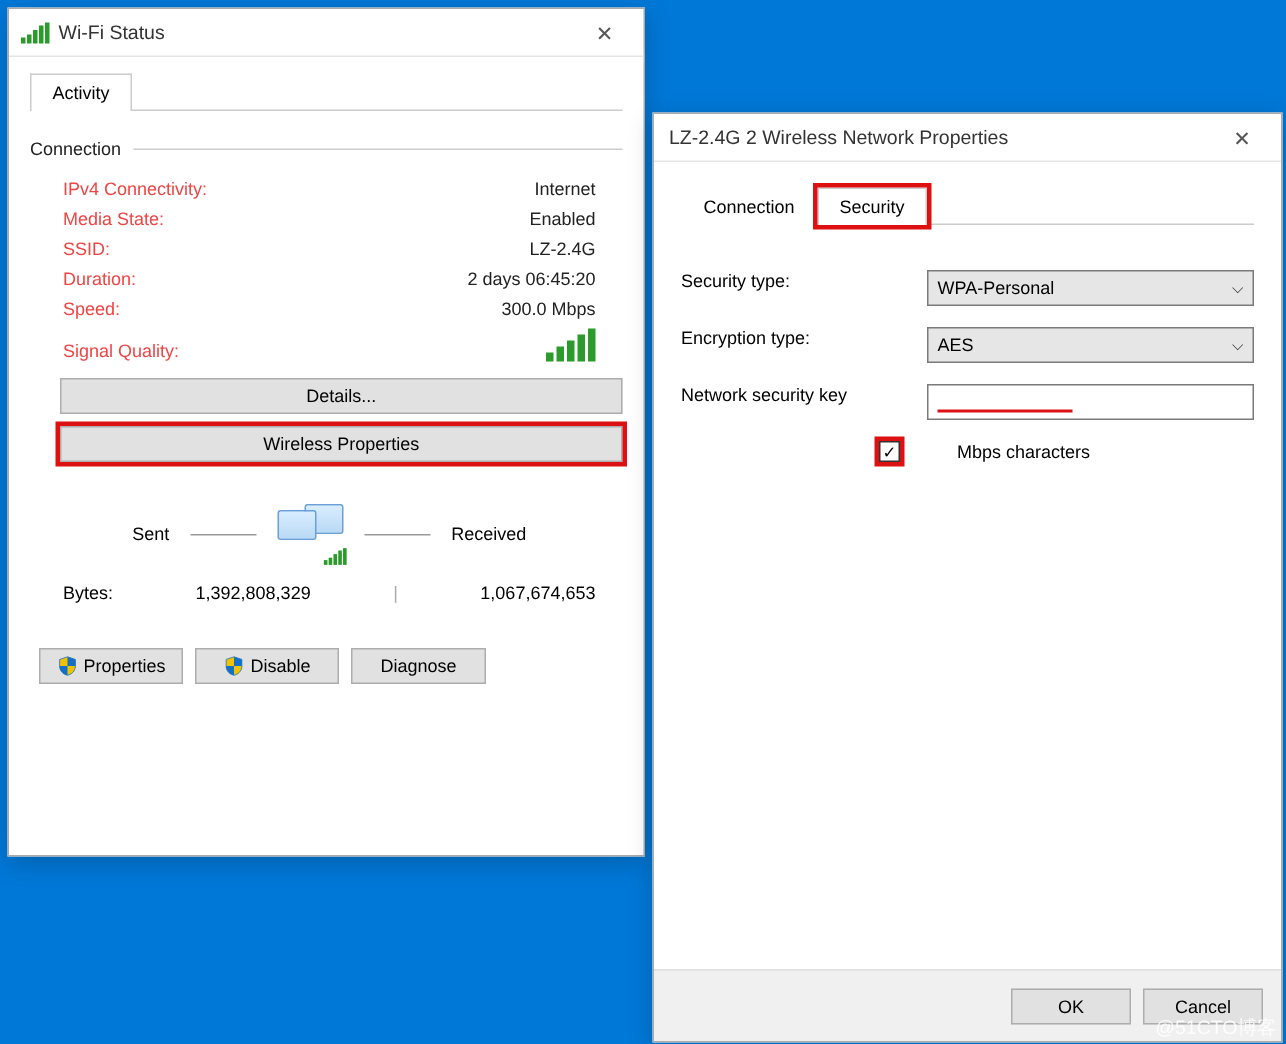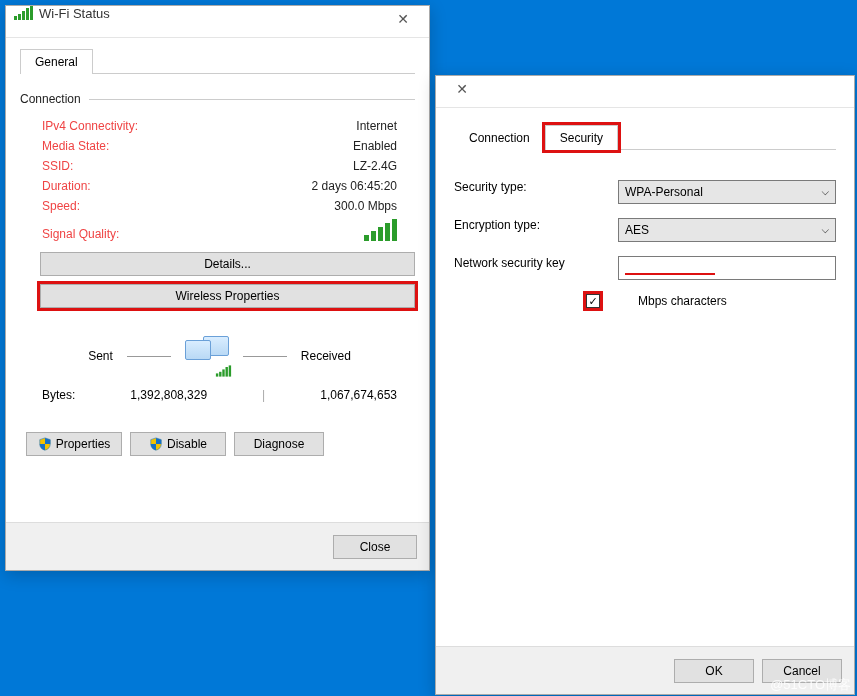--- a/index.html
+++ b/index.html
@@ -15,21 +15,21 @@
     }
     .dialog {
       position: absolute;
       background: #fff;
       border: 1px solid #aaa;
       box-shadow: 0 4px 16px rgba(0,0,0,0.2);
     }
     .dlg-wifi { left: 5px; top: 5px; width: 425px; height: 566px; }
     .dlg-props { left: 435px; top: 75px; width: 420px; height: 620px; }
     .titlebar {
-      display: flex; height: 32px;
+      display: flex; align-items: center; height: 32px;
       padding: 0 8px; font-size: 13px; color: #333;
       border-bottom: 1px solid #e5e5e5;
     }
     .titlebar .title-txt { flex: 1; margin-left: 6px; }
     .titlebar .close {
       width: 36px; height: 26px; display: flex; align-items: center; justify-content: center;
       font-size: 14px; color: #555; cursor: default;
     }
     .signal-icon {
       display: inline-flex; align-items: flex-end; gap: 1px; height: 14px;
@@ -124,21 +124,21 @@
         <span></span>
         <span></span>
         <span></span>
       </span>
     <span class="title-txt">Wi-Fi Status</span>
     <span class="close">✕</span>
   </div>
 
   <div class="body-pad">
     <div class="tabs">
-      <div class="tab active">General</div>
+      <div class="tab active">Activity</div>
     </div>
 
     <div class="group-label">Connection</div>
 
     <div class="row">
       <span class="lbl">IPv4 Connectivity:</span>
       <span class="val">Internet</span>
     </div>
     <div class="row">
       <span class="lbl">Media State:</span>
@@ -211,27 +211,25 @@
         <svg class="shield" viewBox="0 0 16 16">
             <path fill="#f2c200" stroke="#1470c6" stroke-width="0.6" d="M8 1 L14 3 V8 C14 12 11 14.5 8 15 C5 14.5 2 12 2 8 V3 Z"></path>
             <path fill="#1470c6" d="M8 1 L14 3 V8 H8 Z M8 15 C5 14.5 2 12 2 8 H8 Z"></path>
           </svg>
         <span>Disable</span>
       </button>
       <button class="btn" style="min-width:90px">Diagnose</button>
     </div>
   </div>
 
-  <div class="footer-bar">
-    <button class="btn close-btn">Close</button>
-  </div>
 </div>
 
 <div class="dialog dlg-props">
   <div class="titlebar">
+    <span class="title-txt" style="margin-left:2px">LZ-2.4G 2 Wireless Network Properties</span>
     <span class="close">✕</span>
   </div>
 
   <div class="props-body">
     <div class="props-tabs">
       <div class="tab">Connection</div>
       <div class="tab active highlight-red">Security</div>
     </div>
 
     <div class="p-row">

